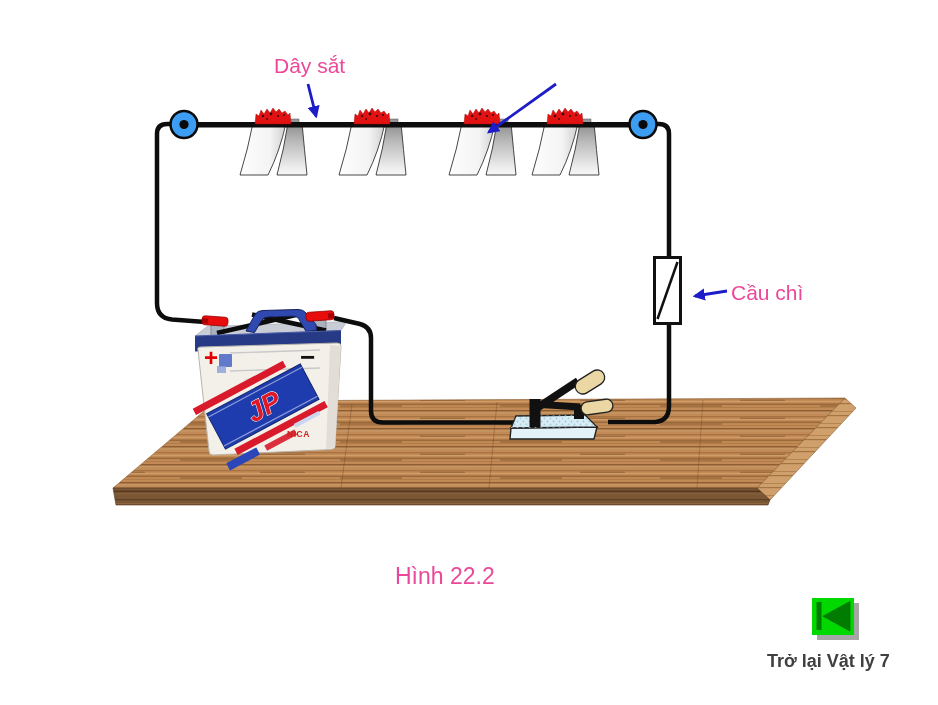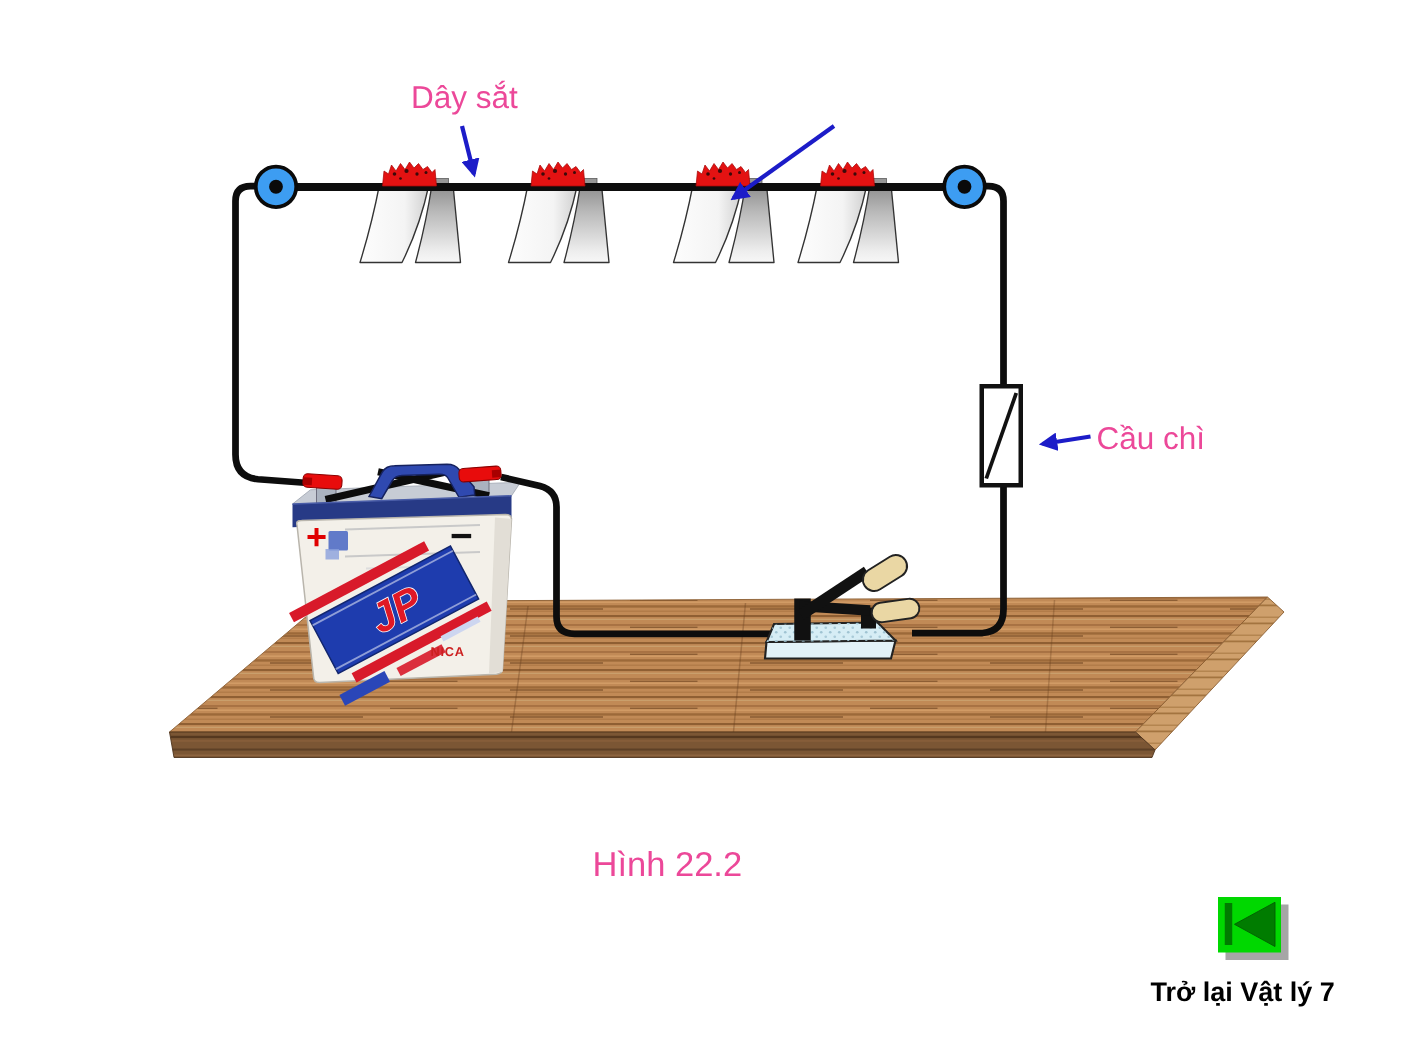--- a/index.html
+++ b/index.html
@@ -7,21 +7,21 @@
          font-family:"Liberation Sans",sans-serif;}
   .scene{position:absolute;left:0;top:0;}
   .lbl{position:absolute;font-weight:normal;color:#ec4899;white-space:nowrap;line-height:1.1;}
   .lbl-iron{left:274px;top:54px;font-size:21px;}
   .lbl-paper{left:479px;top:51px;font-size:21px;}
   .lbl-fuse{left:731px;top:281px;font-size:21px;}
   .lbl-caption{left:395px;top:544px;font-size:23px;margin-top:20px;}
   .back-btn{position:absolute;left:812px;top:598px;width:42px;height:37px;background:#00d800;
             border:none;padding:0;box-shadow:5px 5px 0 #a6a6a6;cursor:pointer;}
   .back-btn svg{display:block;}
-  .back-lbl{position:absolute;left:767px;top:651px;font-size:18px;font-weight:bold;color:#000000;
+  .back-lbl{position:absolute;left:767px;top:651px;font-size:18px;font-weight:bold;color:#404040;
             white-space:nowrap;cursor:pointer;}
 </style>
 </head>
 <body>
 
 <div class="stage">
 
   <svg class="scene" width="938" height="705" viewBox="0 0 938 705" xmlns="http://www.w3.org/2000/svg" xmlns:xlink="http://www.w3.org/1999/xlink">
     <defs>
       <pattern id="pWoodTop" width="160" height="18" patternUnits="userSpaceOnUse">

